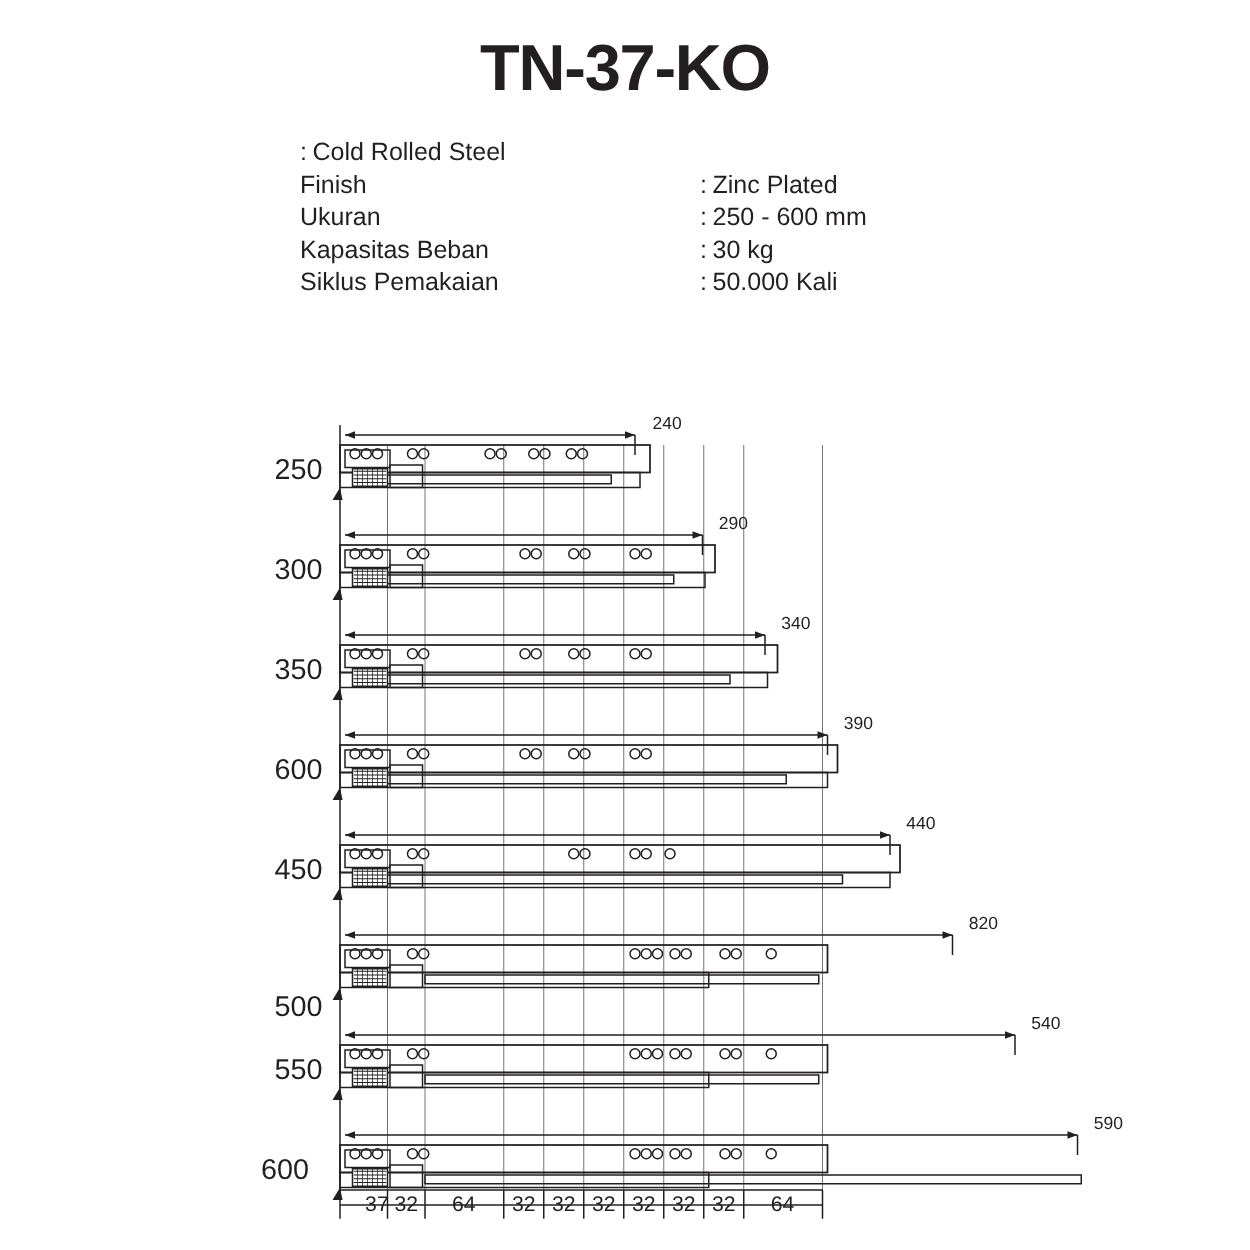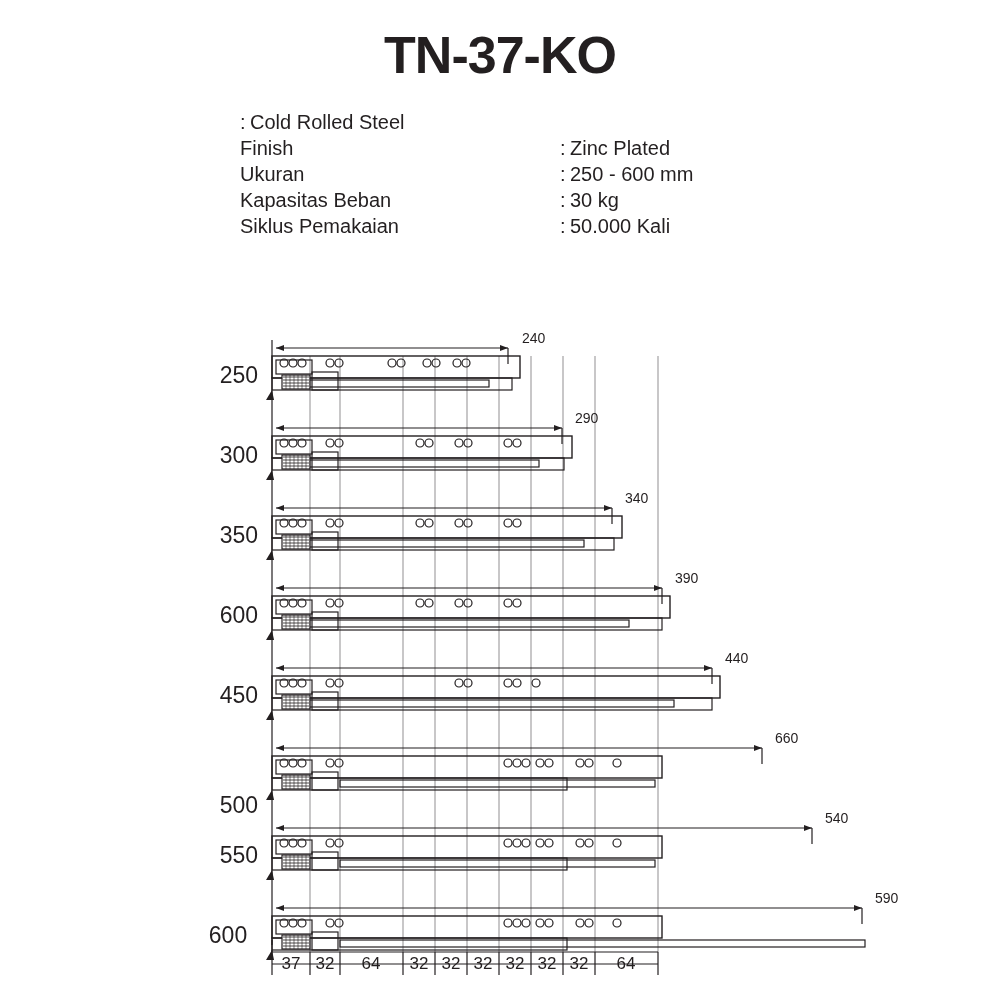--- a/index.html
+++ b/index.html
@@ -346,25 +346,25 @@
   <div class="size-lbl" style="left:198px; top:362px;">450</div>
   <div class="size-lbl" style="left:198px; top:442px;margin-top:30px;">500</div>
   <div class="size-lbl" style="left:198px; top:522px;">550</div>
   <div class="size-lbl" style="left:198px; top:602px;text-align:center;">600</div>
 
   <div class="dim-lbl" style="left:522px; top:10px;">240</div>
   <div class="dim-lbl" style="left:575px; top:90px;">290</div>
   <div class="dim-lbl" style="left:625px; top:170px;text-align:right;">340</div>
   <div class="dim-lbl" style="left:675px; top:250px;">390</div>
   <div class="dim-lbl" style="left:725px; top:330px;">440</div>
-  <div class="dim-lbl" style="left:775px; top:410px;">660</div>
+  <div class="dim-lbl" style="left:775px; top:410px;">820</div>
   <div class="dim-lbl" style="left:825px; top:490px;">540</div>
   <div class="dim-lbl" style="left:875px; top:570px;text-align:center;">590</div>
 
-  <div class="bot-lbl" style="left:271px; top:634px; width:40px;">37</div>
+  <div class="bot-lbl" style="left:271px; top:634px; width:40px;text-align:right;">37</div>
   <div class="bot-lbl" style="left:305px; top:634px; width:40px;">32</div>
   <div class="bot-lbl" style="left:351px; top:634px; width:40px;">64</div>
   <div class="bot-lbl" style="left:399px; top:634px; width:40px;">32</div>
   <div class="bot-lbl" style="left:431px; top:634px; width:40px;">32</div>
   <div class="bot-lbl" style="left:463px; top:634px; width:40px;">32</div>
   <div class="bot-lbl" style="left:495px; top:634px; width:40px;">32</div>
   <div class="bot-lbl" style="left:527px; top:634px; width:40px;">32</div>
   <div class="bot-lbl" style="left:559px; top:634px; width:40px;">32</div>
   <div class="bot-lbl" style="left:606px; top:634px; width:40px;">64</div>
 </div>

